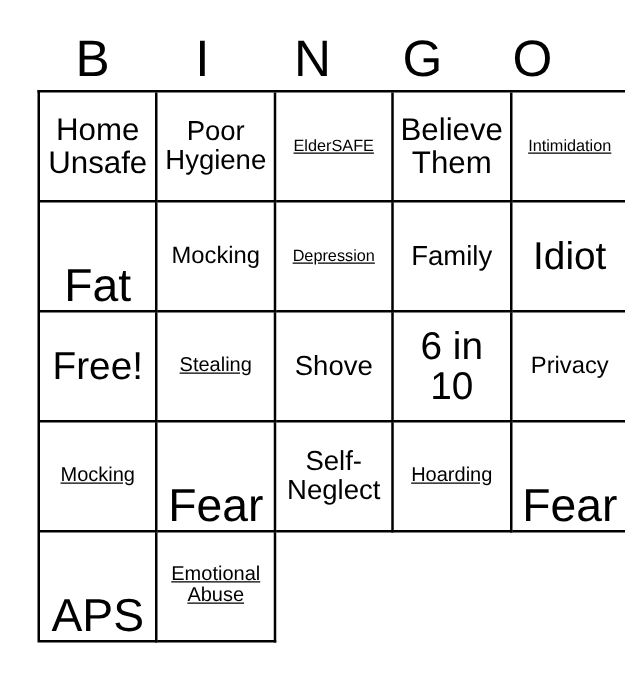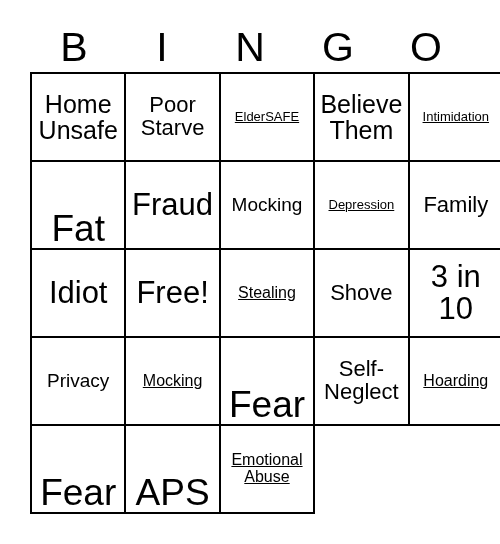--- a/index.html
+++ b/index.html
@@ -97,37 +97,34 @@
     <div class="header-letter">G</div>
     <div class="header-letter">O</div>
   </div>
 
   <div id="grid">
 
     <div class="cell">
         <span class="cell-text fs-l">Home Unsafe</span>
       </div>
     <div class="cell">
-        <span class="cell-text fs-ml">Poor Starve</span>
+        <span class="cell-text fs-ml">Poor Hygiene</span>
       </div>
     <div class="cell">
         <span class="cell-text fs-xs">ElderSAFE</span>
       </div>
     <div class="cell">
         <span class="cell-text fs-l">Believe Them</span>
       </div>
 
     <div class="cell">
         <span class="cell-text fs-xs">Intimidation</span>
       </div>
     <div class="cell">
         <span class="cell-text fs-xxl">Fat</span>
-      </div>
-    <div class="cell">
-        <span class="cell-text fs-xl">Fraud</span>
       </div>
     <div class="cell">
         <span class="cell-text fs-m">Mocking</span>
       </div>
     <div class="cell">
         <span class="cell-text fs-xs">Depression</span>
       </div>
 
     <div class="cell">
         <span class="cell-text fs-ml">Family</span>
@@ -139,21 +136,21 @@
         <span class="cell-text fs-xl">Free!</span>
       </div>
     <div class="cell">
         <span class="cell-text fs-s">Stealing</span>
       </div>
     <div class="cell">
         <span class="cell-text fs-ml">Shove</span>
       </div>
 
     <div class="cell">
-        <span class="cell-text fs-xl">3 in 10</span>
+        <span class="cell-text fs-xl">6 in 10</span>
       </div>
     <div class="cell">
         <span class="cell-text fs-m">Privacy</span>
       </div>
     <div class="cell">
         <span class="cell-text fs-s">Mocking</span>
       </div>
     <div class="cell">
         <span class="cell-text fs-xxl">Fear</span>
       </div>

